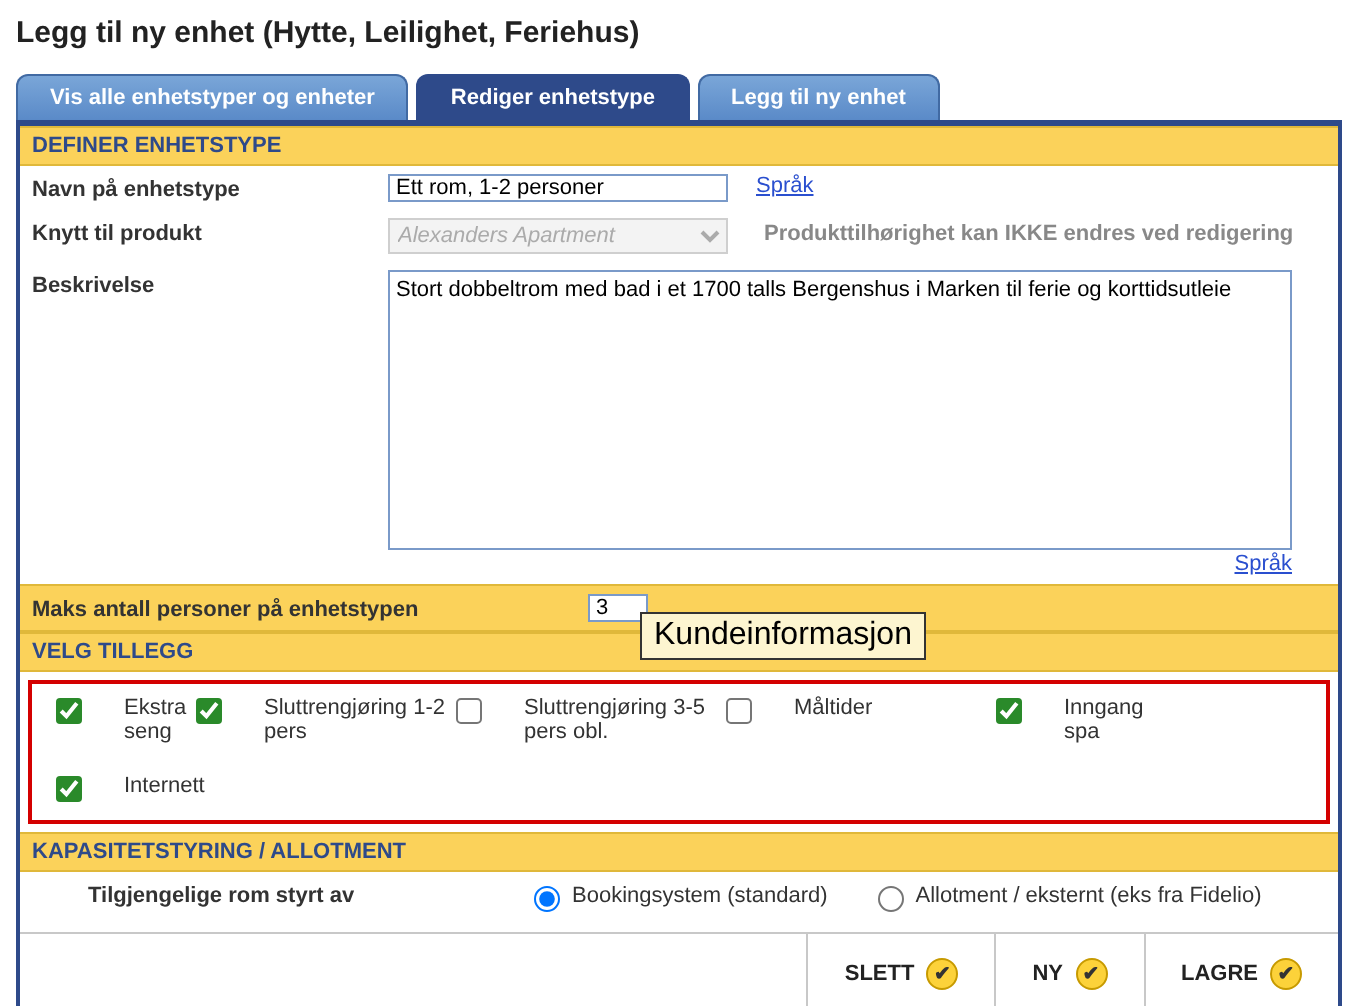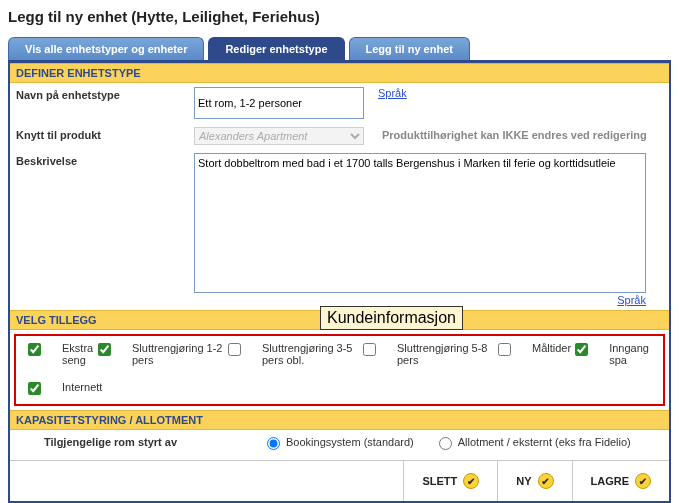--- a/index.html
+++ b/index.html
@@ -66,21 +66,21 @@
     font-weight: bold;
     color: #333;
     padding-top: 2px;
   }
   .text-input {
     font-family: inherit;
     font-size: 11px;
     padding: 1px 3px;
     border: 1px solid #7a9ac9;
     background: #fff;
-    height: 32px;
+    height: 14px;
   }
   .text-input.name { width: 170px; }
   .text-input.num { width: 30px; }
   .select-dis {
     font-family: inherit;
     font-size: 11px;
     width: 170px;
     height: 18px;
     border: 1px solid #bbb;
     background: #eee;
@@ -228,40 +228,40 @@
   </div>
 
   <div class="form-row">
     <div class="form-label">Beskrivelse</div>
     <div class="desc-wrap">
       <textarea class="textarea" style="">Stort dobbeltrom med bad i et 1700 talls Bergenshus i Marken til ferie og korttidsutleie</textarea>
       <span class="link lang-under">Språk</span>
     </div>
   </div>
 
+  <div class="form-row" style="background:#fbd25a;border-top:1px solid #e0b83a;border-bottom:1px solid #e0b83a;">
+    <div class="form-label" style="flex:0 0 270px;">Maks antall personer på enhetstypen</div>
+    <input class="text-input num" value="3" style="">
+  </div>
 
   <div class="section-head">VELG TILLEGG</div>
 
   <div class="addons-box">
     <div class="addon-row row1">
       <label class="addon">
         <input type="checkbox" class="chk" checked="" style="">
         <span>Ekstra seng</span>
       </label>
       <label class="addon">
         <input type="checkbox" class="chk" checked="" style="">
         <span>Sluttrengjøring 1-2 pers</span>
       </label>
       <label class="addon">
         <input type="checkbox" class="chk" style="">
         <span>Sluttrengjøring 3-5 pers obl.</span>
-      </label>
-      <label class="addon">
-        <input type="checkbox" class="chk" style="">
-        <span>Sluttrengjøring 5-8 pers</span>
       </label>
       <label class="addon">
         <input type="checkbox" class="chk" style="">
         <span>Måltider</span>
       </label>
       <label class="addon">
         <input type="checkbox" class="chk" checked="" style="">
         <span>Inngang spa</span>
       </label>
     </div>

